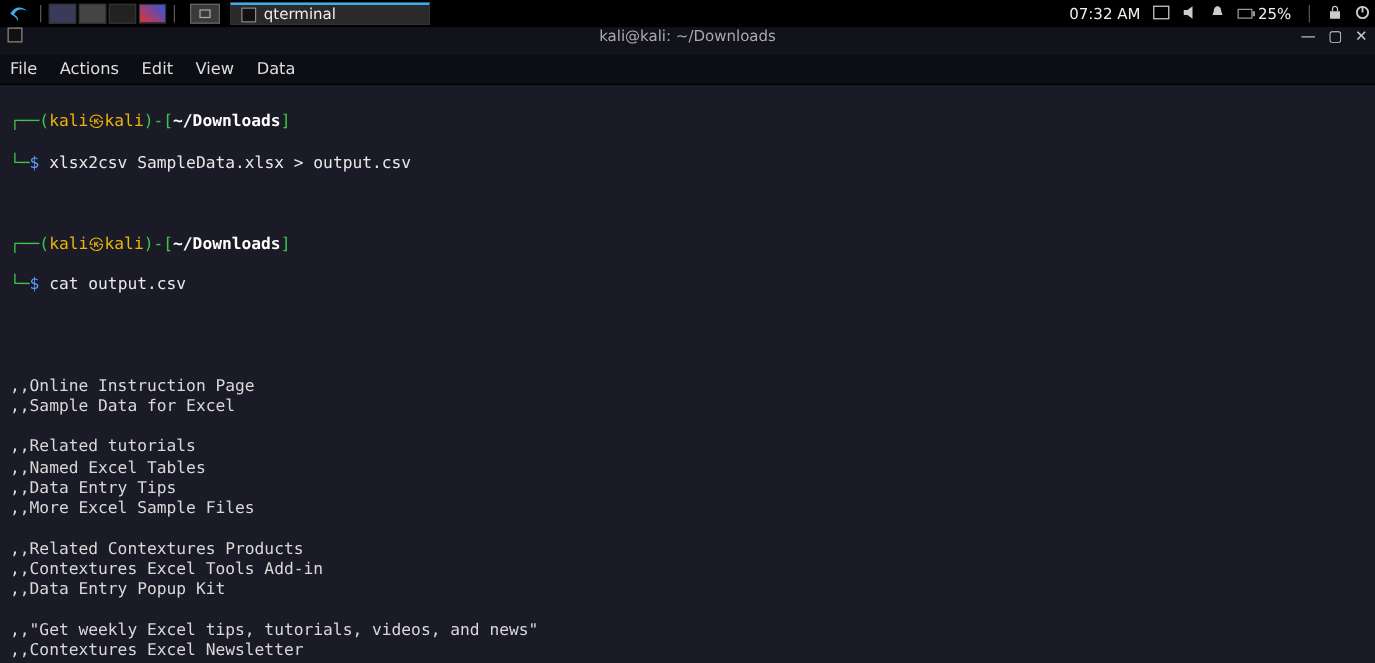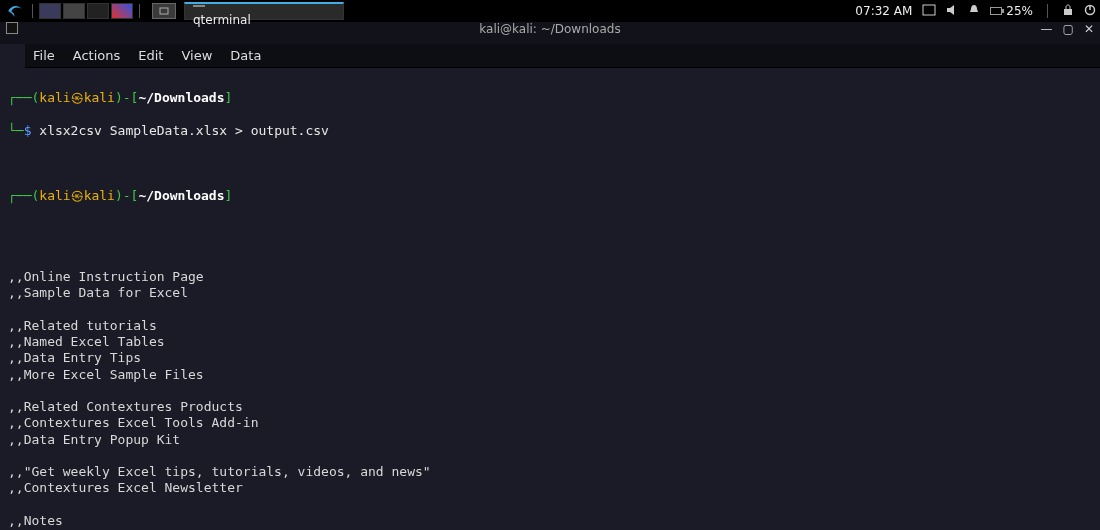--- a/index.html
+++ b/index.html
@@ -30,26 +30,25 @@
     .vsep { width: 1px; height: 14px; background: #555; margin: 0 4px; }
     .taskbar-icons { display: flex; gap: 2px; }
     .tb-icon { width: 22px; height: 16px; background: #2a2a2a; border: 1px solid #333; }
     .tb-icon.a { background: #3a3a5a; }
     .tb-icon.b { background: #444; }
     .tb-icon.c { background: #222; }
     .tb-icon.d { background: linear-gradient(45deg,#d33,#35d); }
     .workspace { width: 24px; height: 16px; background: #555; margin-left: 6px; border: 1px solid #666; display: flex; align-items: center; justify-content: center; }
     .workspace.active { background: #3a3a3a; }
     .task-btn {
-      display: flex; align-items: flex-start; gap: 6px;
+      display: flex; align-items: flex-end; gap: 6px;
       background: #2a2a2a; border: 1px solid #333;
       padding: 1px 8px; margin-left: 6px; height: 18px;
       border-top: 2px solid #3daee9;
       min-width: 160px;
-      flex-direction: column;
     }
     .task-ico { width: 12px; height: 12px; border: 1px solid #888; background: #111; }
     .tray-icon { cursor: pointer; }
     .battery { display: flex; align-items: center; gap: 4px; }
     .bat-icon { width: 12px; height: 8px; border: 1px solid #999; position: relative; }
     .bat-icon::after { content:''; position:absolute; right:-3px; top:1px; width:2px; height:4px; background:#999; }
     .bat-fill { width: 25%; height: 100%; background: #e88; }
     .titlebar {
       height: 22px; background: #12131a;
       display: flex; align-items: flex-start; justify-content: space-between;
@@ -59,21 +58,20 @@
     .title-icon { width: 12px; height: 12px; border: 1px solid #888; background: #111; }
     .title-center { position: absolute; left: 0; right: 0; text-align: center; pointer-events: none; }
     .win-btns { display: flex; gap: 10px; color: #ccc; }
     .win-btn { cursor: pointer; font-size: 12px; }
 
     .menubar {
       display: flex; gap: 18px; padding: 4px 8px;
       background: #0d0e14; color: #ddd;
       font-family: "DejaVu Sans", sans-serif; font-size: 13px;
       border-bottom: 1px solid #000;
-      margin-left: 25px;
     }
     .menubar span { cursor: pointer; }
 
     .term {
       padding: 6px 8px;
       line-height: 1.25;
       white-space: pre;
       font-size: 13px;
       color: #d8d8d8;
     }
@@ -170,20 +168,21 @@
   <span>Edit</span>
   <span>View</span>
   <span>Data</span>
 </div>
 
 <div class="term">
 <span class="prompt-line"><span class="green">┌──(</span><span class="cyan">kali</span><span class="cyan">㉿</span><span class="cyan">kali</span><span class="green">)-[</span><span class="whiteB">~/Downloads</span><span class="green">]</span></span>
 <span class="prompt-line"><span class="green">└─</span><span class="blue">$</span> <span class="white">xlsx2csv</span> <span class="white under">SampleData.xlsx</span> <span class="white">&gt; output.csv</span></span>
 <span class="prompt-line"> </span>
 <span class="prompt-line"><span class="green">┌──(</span><span class="cyan">kali</span><span class="cyan">㉿</span><span class="cyan">kali</span><span class="green">)-[</span><span class="whiteB">~/Downloads</span><span class="green">]</span></span>
+<span class="prompt-line"><span class="green">└─</span><span class="blue">$</span> <span class="white">cat</span> <span class="white under">output.csv</span></span>
 <span id="output-block" class="out">
 
 
 ,,Online Instruction Page
 ,,Sample Data for Excel
 
 ,,Related tutorials
 ,,Named Excel Tables
 ,,Data Entry Tips
 ,,More Excel Sample Files

